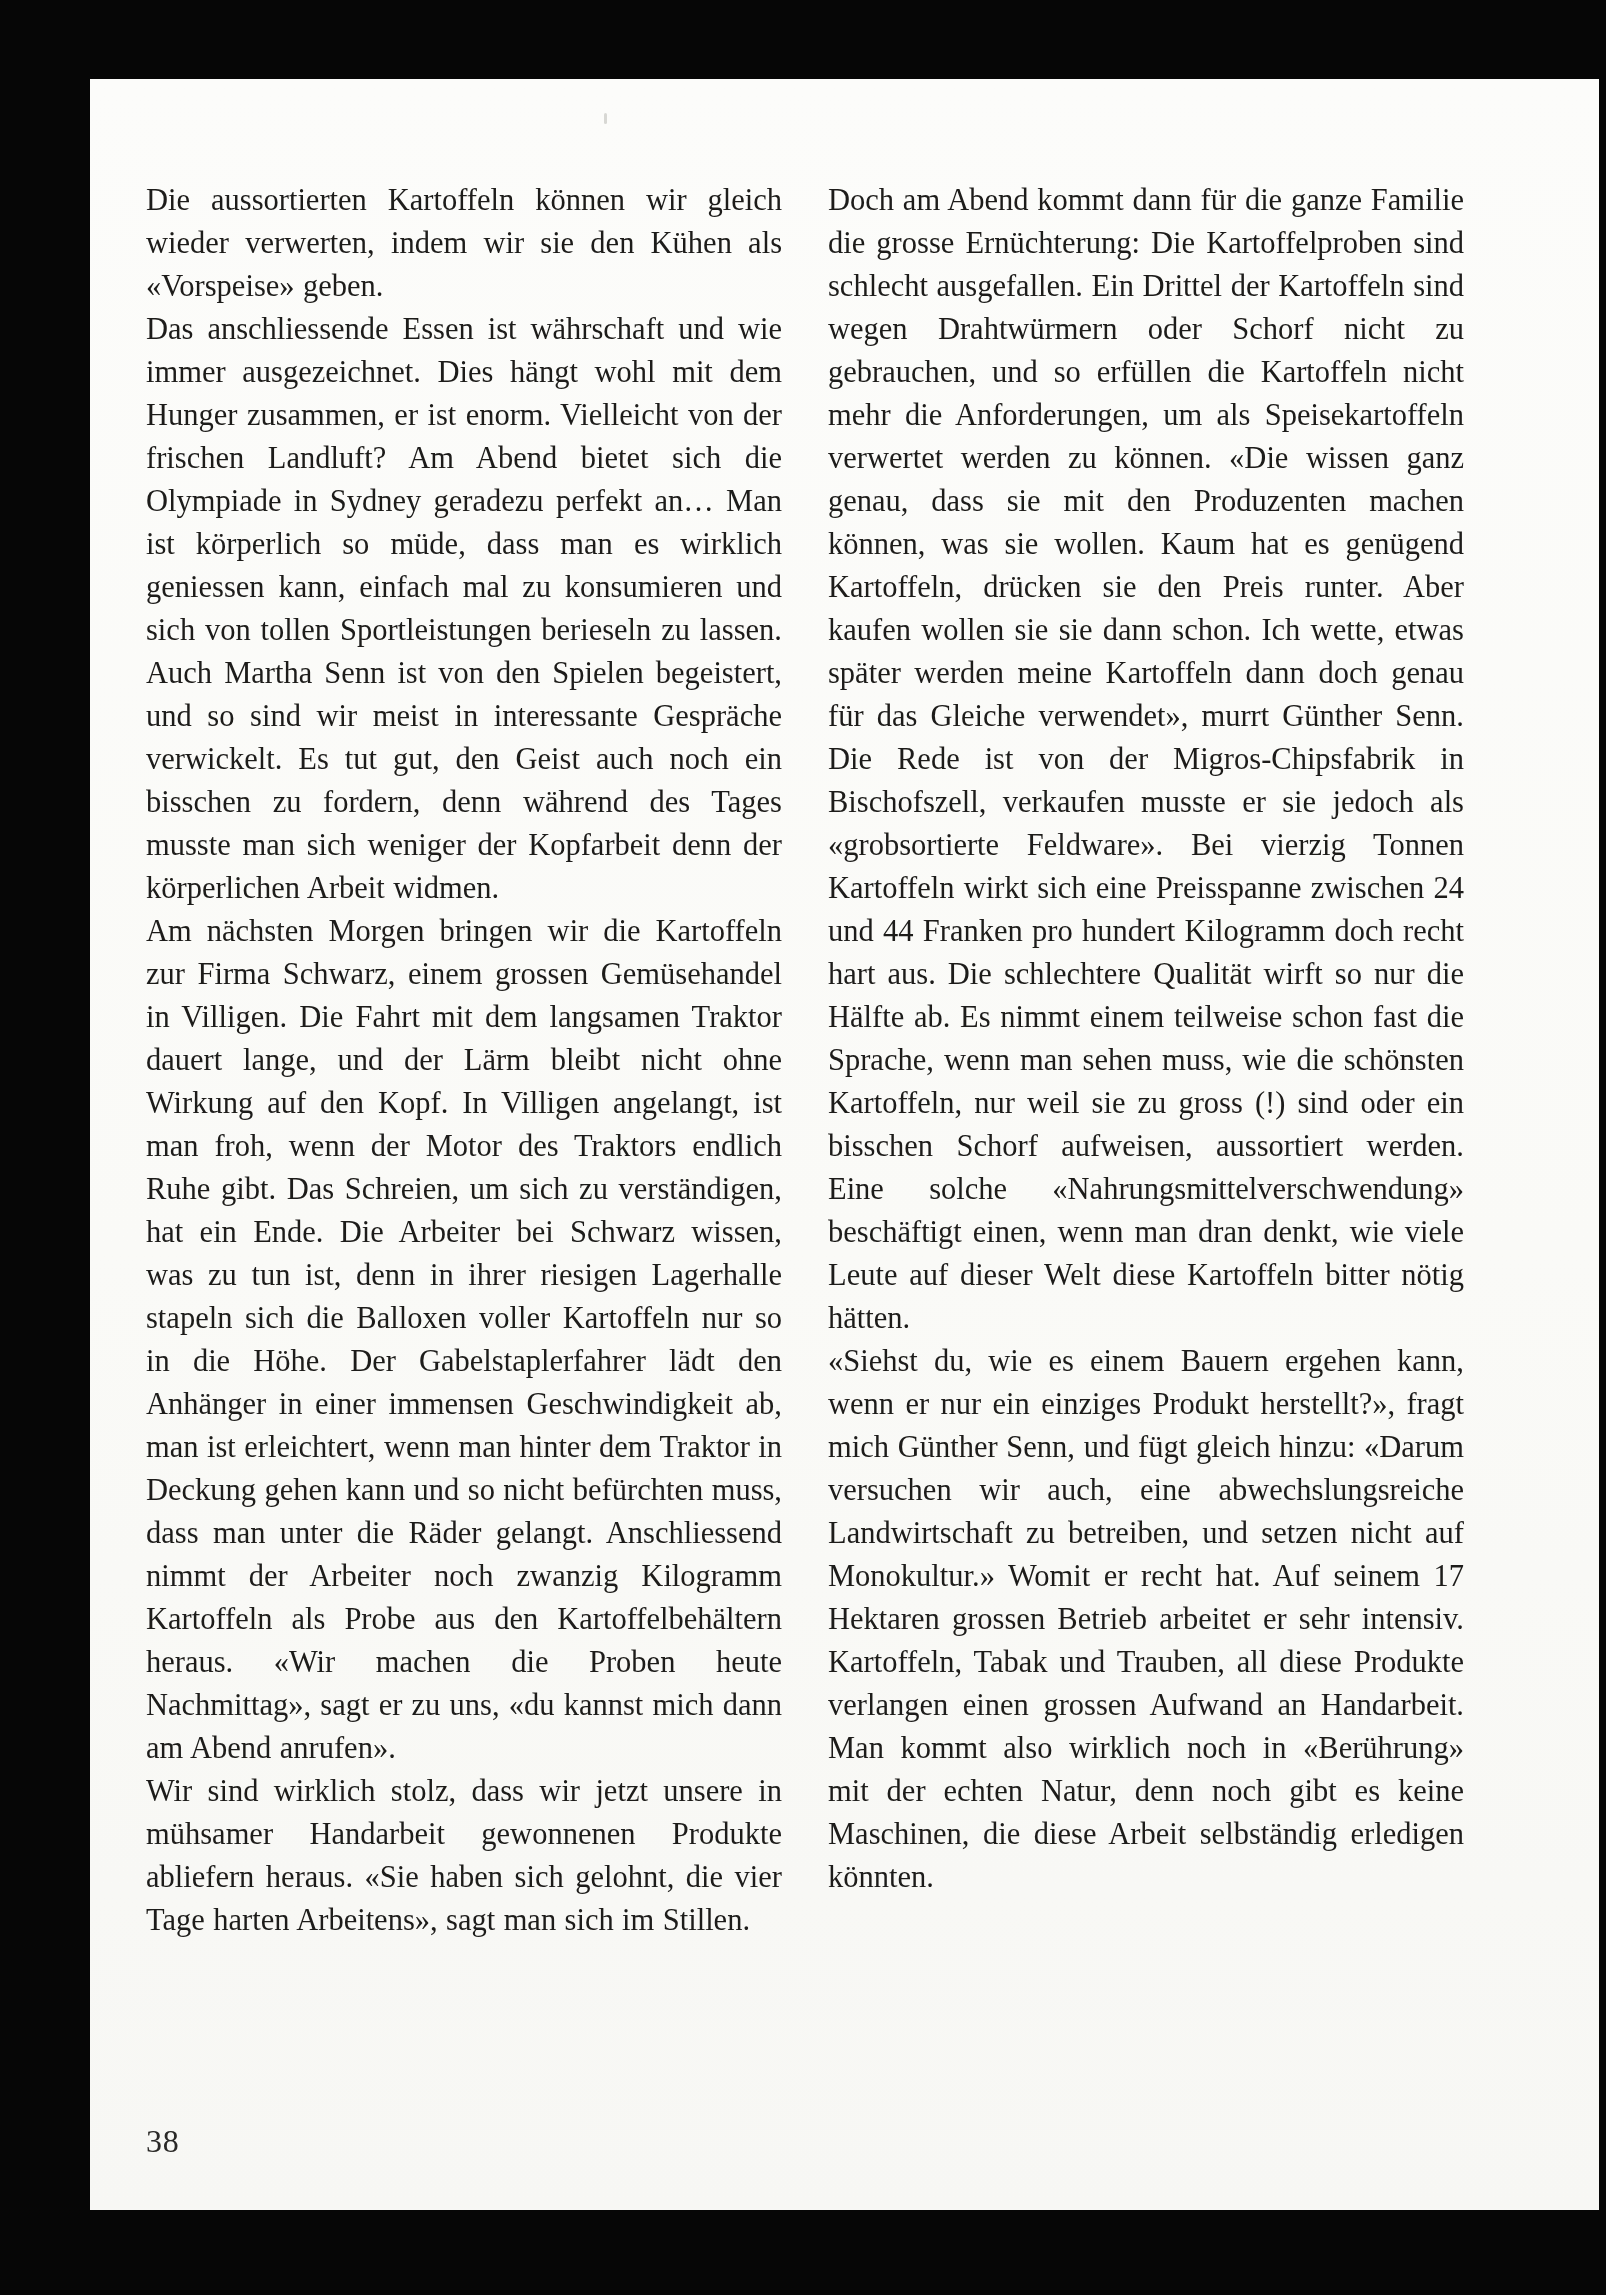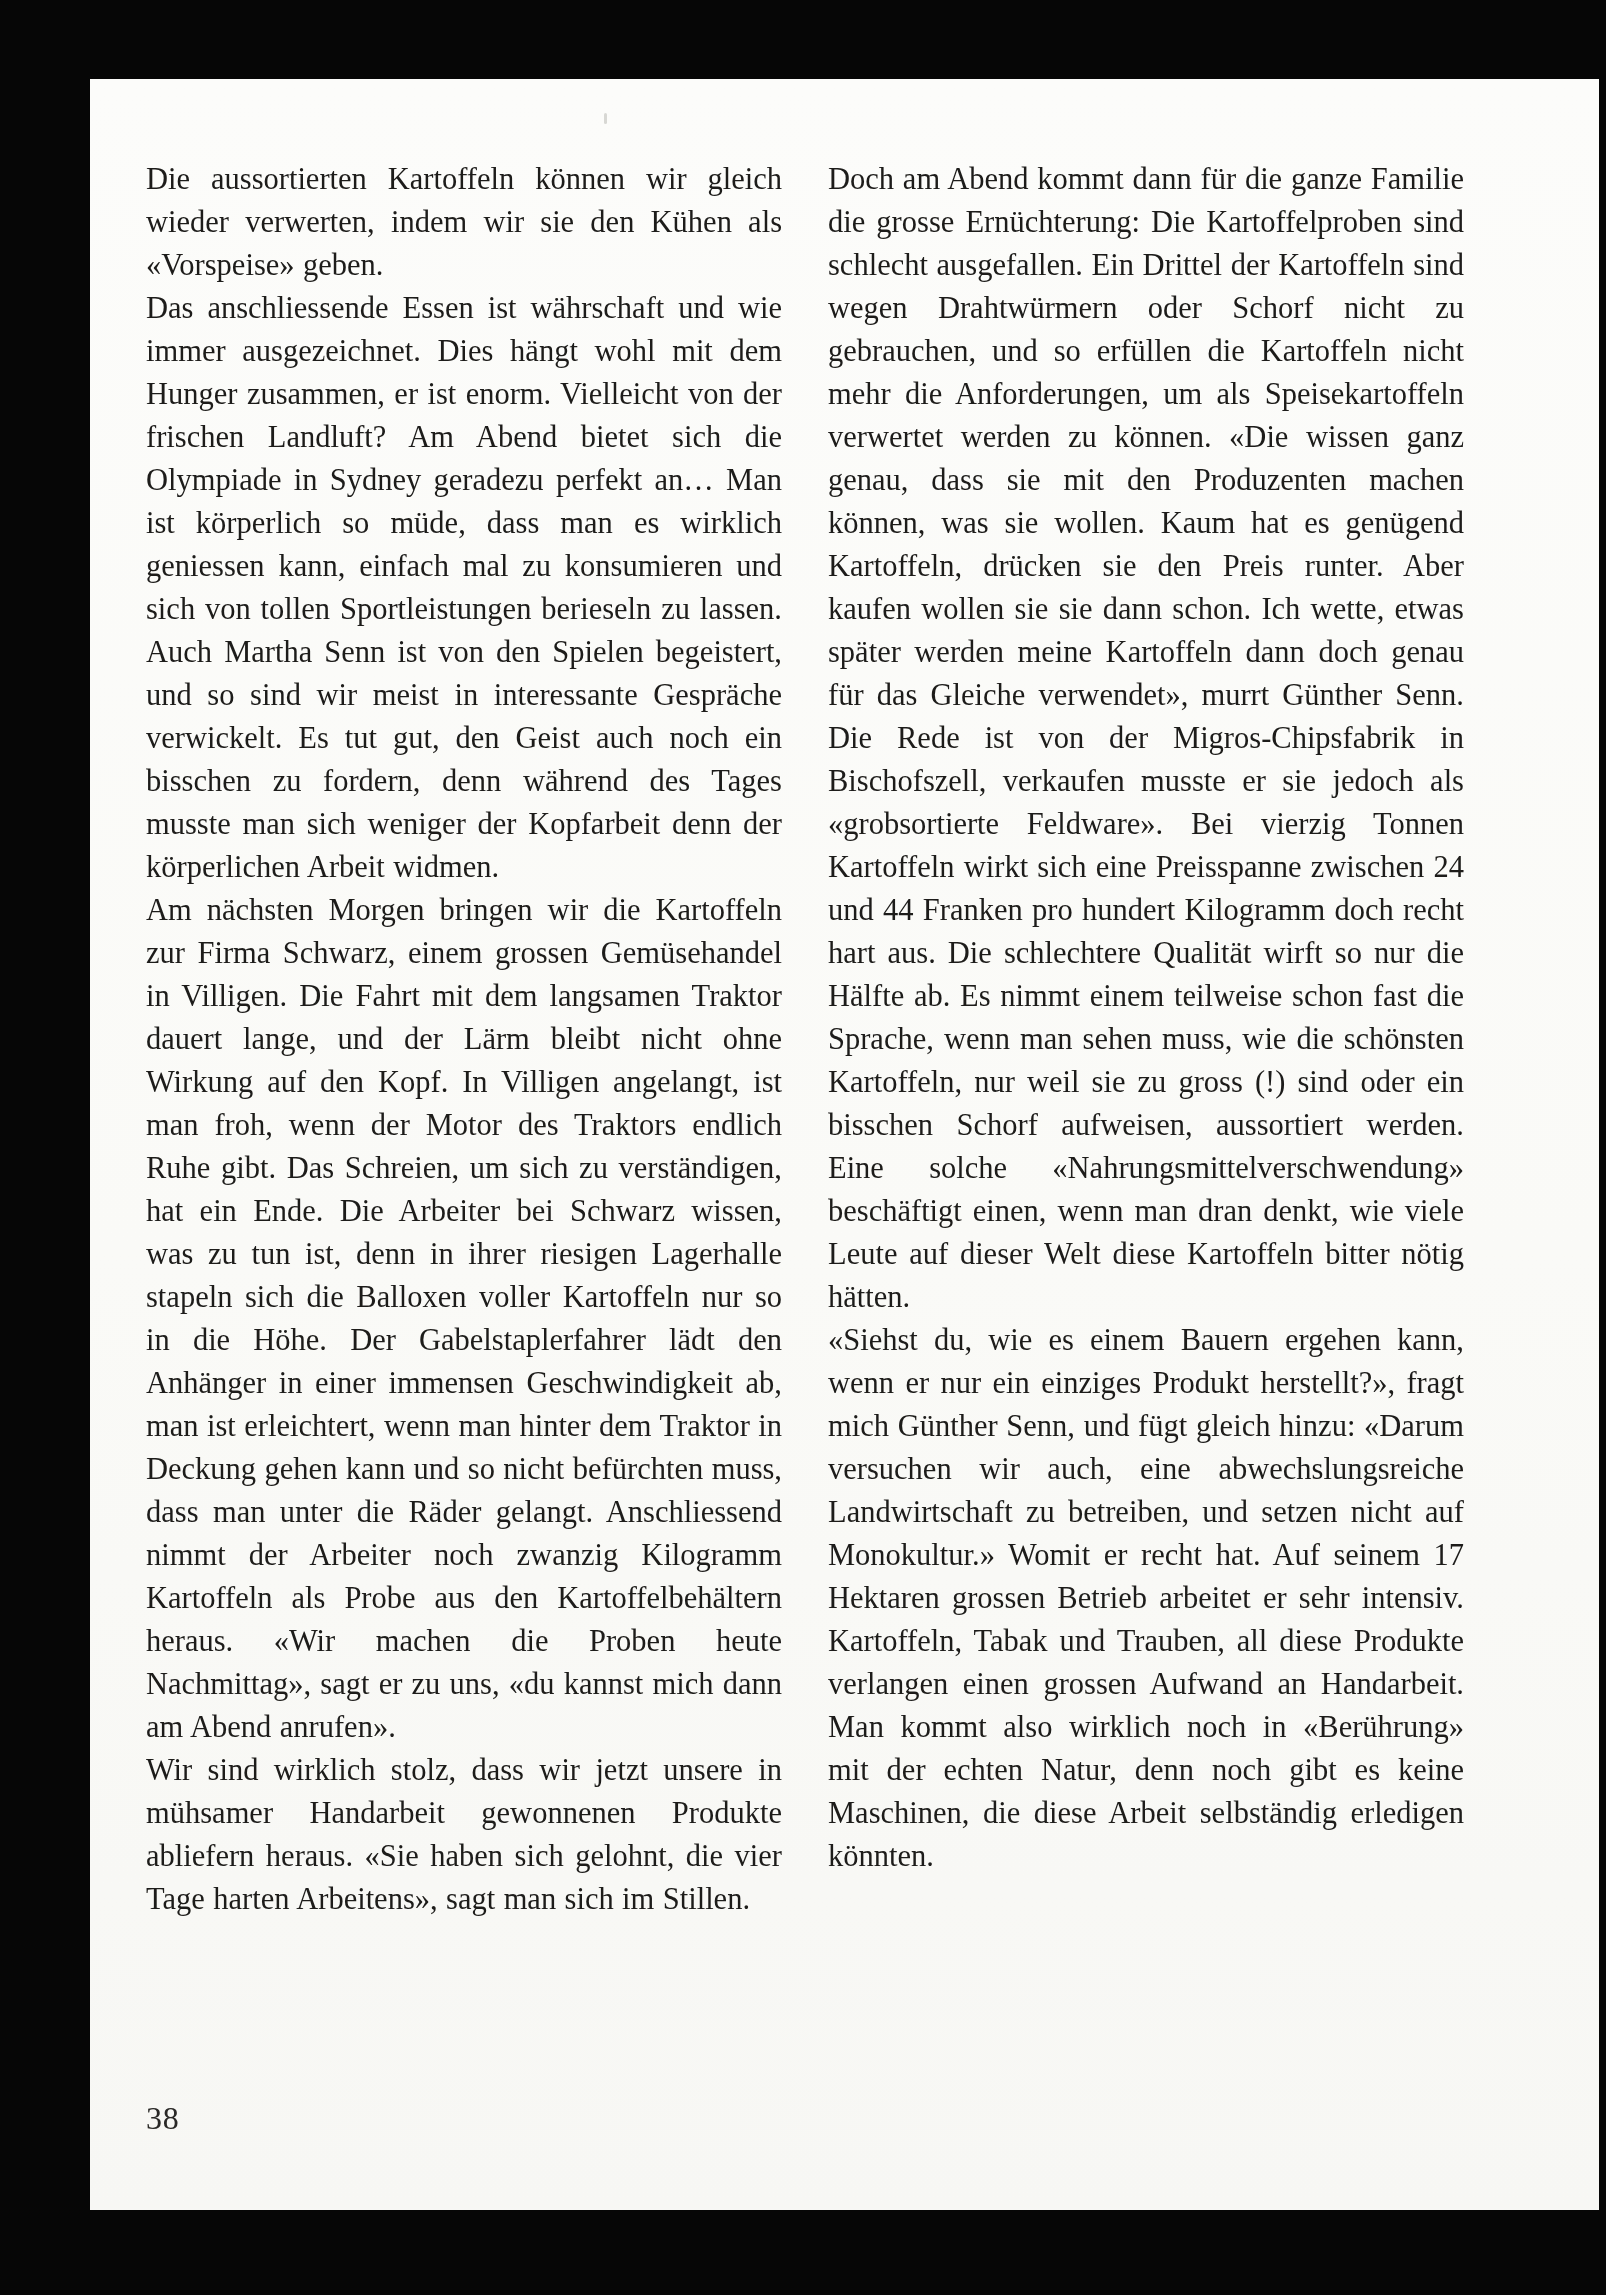--- a/index.html
+++ b/index.html
@@ -19,42 +19,42 @@
     left: 90px;
     top: 79px;
     width: 1509px;
     height: 2131px;
     background: #fbfbf8;
     background: linear-gradient(180deg, #fcfcfa 0%, #fafaf7 55%, #f7f7f4 100%);
     box-sizing: border-box;
   }
   .page-content {
     box-sizing: border-box;
-    padding: 79px 135px 0 56px;
+    padding: 100px 135px 0 56px;
     display: flex;
     gap: 46px;
     color: #1d1c1a;
   }
   .text-column {
     flex: 1 1 0;
     font-size: 30.5px;
     line-height: 43px;
     text-align: justify;
     hyphens: auto;
     -webkit-hyphens: auto;
     word-spacing: 0.8px;
   }
   .text-column p {
     margin: 0;
     text-indent: 0;
   }
   .page-number {
     position: absolute;
     left: 56px;
-    bottom: 73px;
+    bottom: 50px;
     font-size: 32px;
     color: #2a2927;
     letter-spacing: 0.8px;
   }
   .scan-artifact {
     position: absolute;
     top: 34px;
     left: 514px;
     width: 3.2px;
     height: 11.2px;

